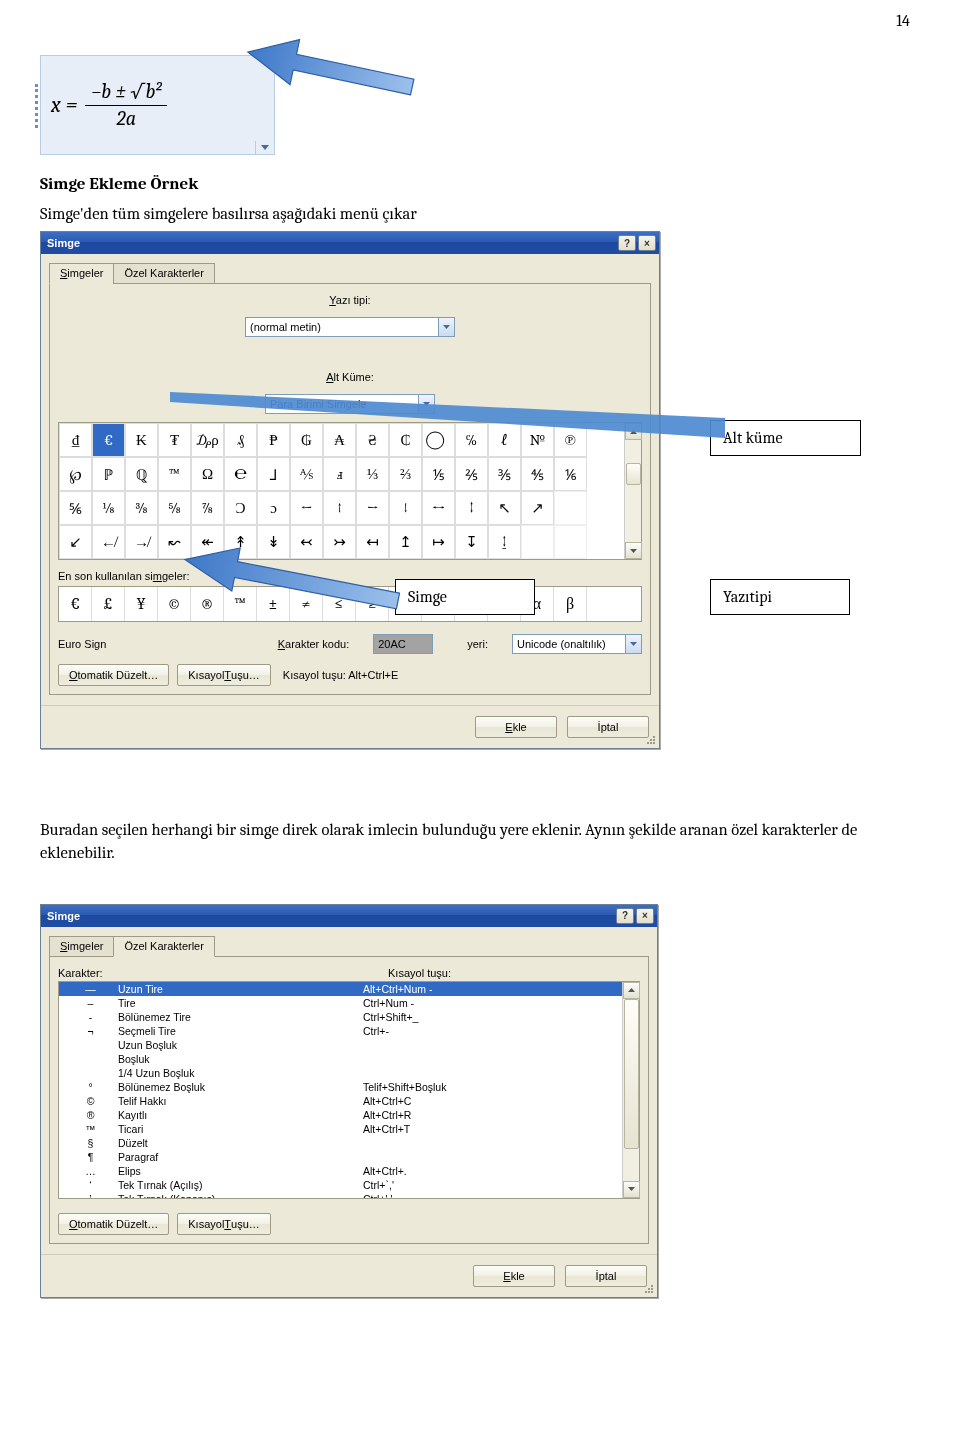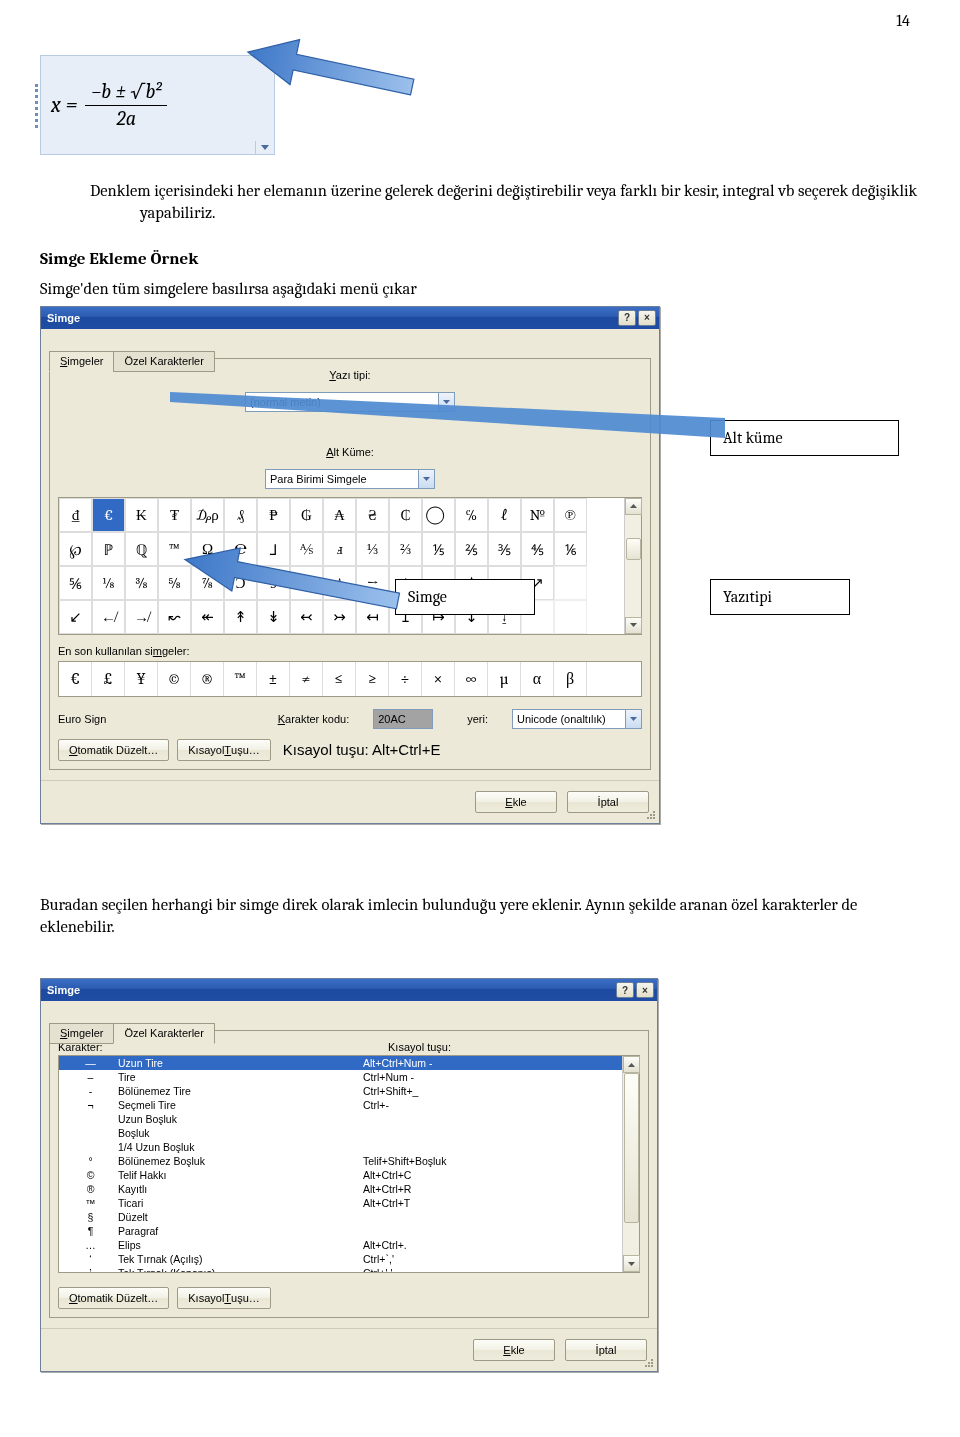--- a/index.html
+++ b/index.html
@@ -27,21 +27,21 @@
 
   
   .dialog { position: absolute; border: 1px solid #6b7f99; background: #ece9d8; font-family: Tahoma, Arial, sans-serif; font-size: 11px; color: #000; box-shadow: 1px 1px 0 #aaa; }
   .dialog .titlebar { height: 22px; background: linear-gradient(to bottom, #3b6ec5 0%, #2a5bb0 45%, #1d4aa0 46%, #204da4 100%); display: flex; align-items: center; justify-content: space-between; padding: 0 3px 0 6px; }
   .dialog .titlebar .title { color: #fff; font-weight: bold; font-size: 11px; }
   .dialog .titlebar .winbtns { display: flex; gap: 2px; }
   .dialog .winbtn { width: 18px; height: 16px; background: linear-gradient(#f5f5ee, #e3dfca); border: 1px solid #6b7f99; border-radius: 2px; display: flex; align-items: center; justify-content: center; font-size: 10px; font-weight: bold; color: #333; cursor: pointer; }
   .dialog .inner { padding: 8px 8px 10px 8px; background: #ece9d8; position: relative; }
 
   
-  .tabstrip { display: flex; position: relative; top: 14px; z-index: 2; }
+  .tabstrip { display: flex; position: relative; top: 1px; z-index: 2; }
   .tab { padding: 3px 10px 4px 10px; border: 1px solid #9e9a86; background: #ece9d8; font-size: 11px; margin-right: -1px; position: relative; cursor: pointer; }
   .tab.active { background: #ece9d8; border-bottom: 1px solid #ece9d8; }
   .tab:not(.active) { background: #e4e1d0; border-bottom: 1px solid #9e9a86; }
   .tab .ul { text-decoration: underline; }
   .tab-panel { border: 1px solid #9e9a86; background: #ece9d8; padding: 10px 8px 8px 8px; position: relative; }
 
   
   .form-row { display: flex; align-items: center; gap: 11px; margin-bottom: 8px; font-size: 11px; flex-direction: column; }
   .form-label { white-space: nowrap; }
   .form-label .ul { text-decoration: underline; }
@@ -135,21 +135,20 @@
           <stop offset="1" stop-color="#3e78c8"></stop>
         </linearGradient>
       </defs>
       <g transform="rotate(192 92 35)">
         <path d="M10 27 L130 27 L130 12 L178 35 L130 58 L130 43 L10 43 Z" fill="url(#g1)" stroke="#2f5fa6" stroke-width="1.2"></path>
       </g>
     </svg>
   </div>
 
   <div style="height:130px;"></div>
-  <p class="body-text" style="margin-left:50px; text-indent:-50px; padding-left:50px; margin-top:30px;">Denklem içerisindeki her elemanın üzerine gelerek değerini değiştirebilir veya farklı bir kesir, integral vb seçerek değişiklik yapabiliriz.</p>
 
   <h3 class="section-heading">Simge Ekleme Örnek</h3>
   <p class="body-text">Simge'den tüm simgelere basılırsa aşağıdaki menü çıkar</p>
 
   <div class="dialog" id="dlg1" style="position:relative; width:620px; margin-top:6px; left:0;">
     <div class="titlebar">
       <span class="title">Simge</span>
       <div class="winbtns">
         <div class="winbtn">?</div>
         <div class="winbtn">×</div>
@@ -305,21 +304,21 @@
                 <svg viewBox="0 0 7 4">
                   <path d="M0 0 L7 0 L3.5 4 Z" fill="#4a6a9e"></path>
                 </svg>
               </span>
           </div>
         </div>
 
         <div class="btn-row">
           <button class="btn"><span class="ul">O</span>tomatik Düzelt…</button>
           <button class="btn">Kısayol <span class="ul">T</span>uşu…</button>
-          <span style="font-size:15px; margin-left:4px;">Kısayol tuşu: Alt+Ctrl+E</span>
+          <span style="font-size:11px; margin-left:4px;">Kısayol tuşu: Alt+Ctrl+E</span>
         </div>
       </div>
 
     </div>
     <div class="dialog-footer">
       <button class="btn btn-fixed"><span class="ul">E</span>kle</button>
       <button class="btn btn-fixed">İptal</button>
     </div>
     <div class="resize-grip">
       <svg width="12" height="12" viewBox="0 0 12 12">
@@ -328,21 +327,21 @@
             <rect x="5" y="5" width="2" height="2"></rect>
             <rect x="8" y="5" width="2" height="2"></rect>
             <rect x="2" y="8" width="2" height="2"></rect>
             <rect x="5" y="8" width="2" height="2"></rect>
             <rect x="8" y="8" width="2" height="2"></rect>
           </g>
         </svg>
     </div>
   </div>
 
-  <div class="callout" style="left:710px; top:420px; width:189px;">Alt küme</div>
+  <div class="callout" style="left:710px; top:420px; width:151px;">Alt küme</div>
   <div class="callout" style="left:395px; top:579px; width:140px;">Simge</div>
   <div class="callout" style="left:710px; top:579px; width:140px;">Yazıtipi</div>
 
   <div class="line-arrow" style="left:170px; top:378px;">
     <svg width="560" height="70">
       <polygon points="0,14 555,40 555,60 0,24" fill="#4e8ad0" opacity="0.92"></polygon>
     </svg>
   </div>
 
   <div class="line-arrow" style="left:175px; top:548px;">

